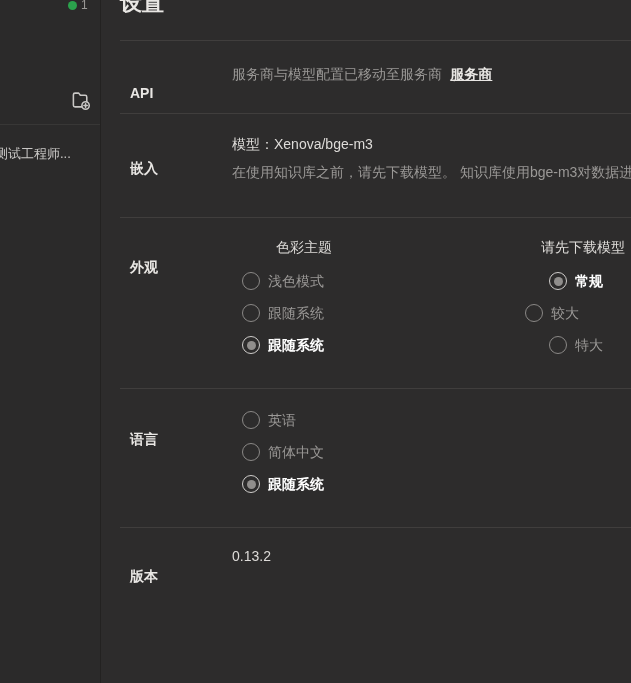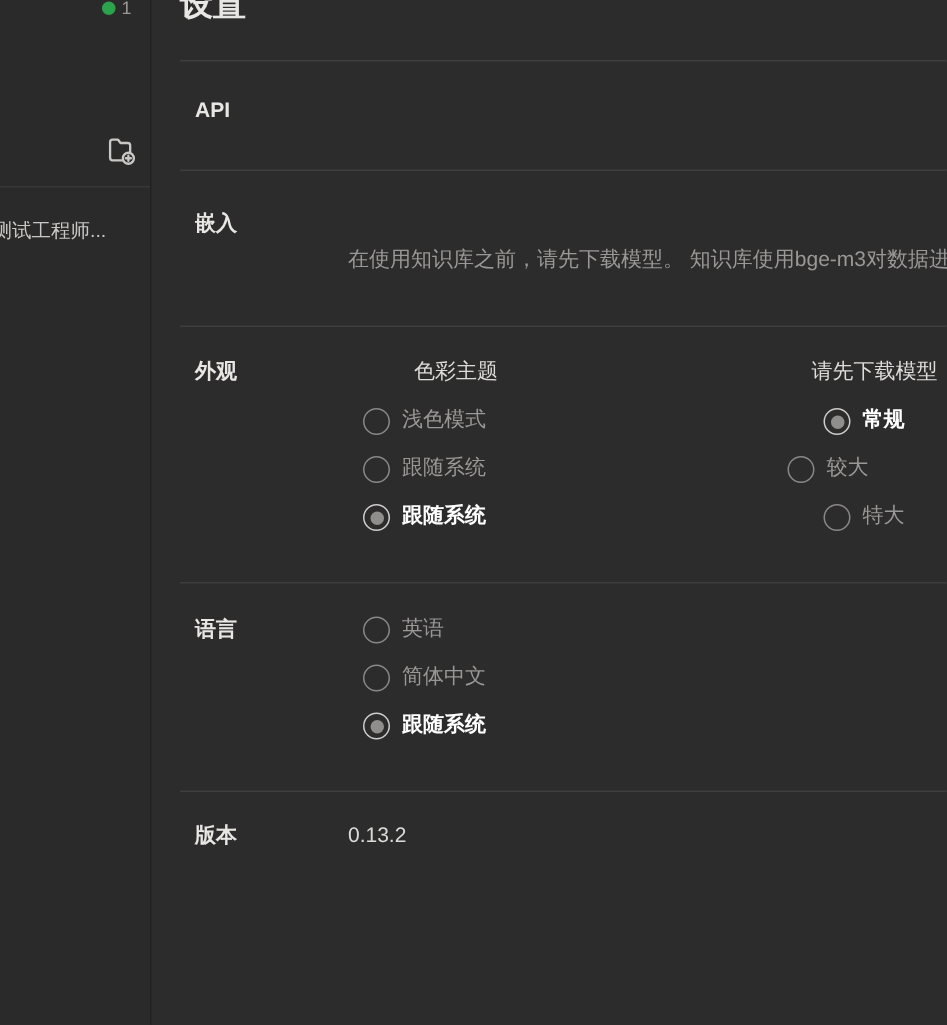--- a/index.html
+++ b/index.html
@@ -52,37 +52,38 @@
   .hdivider {
     position: absolute; left: 19px; right: 0;
     height: 1px; background: #403e3d;
   }
   .d1 { top: 40px; } .d2 { top: 113px; } .d3 { top: 217px; }
   .d4 { top: 388px; } .d5 { top: 527px; }
   .section-label {
     position: absolute; left: 29px;
     font-size: 14px; line-height: 17px; font-weight: bold;
     color: #e9e7e4;
+    margin-top: 20px;
   }
   .gray-text { color: #9a9896; font-size: 14px; line-height: 17px; }
   .white-text { color: #dedcd9; font-size: 14px; line-height: 17px; }
   .row-text { position: absolute; left: 131px; white-space: nowrap; }
   .api-link {
     color: #e9e7e4; font-weight: 600;
     text-decoration: underline; cursor: pointer;
   }
   .group-title {
     position: absolute;
     font-size: 14px; line-height: 17px; color: #dedcd9; margin-left: 44px;
   }
   
   .radio-row {
     position: absolute;
     display: flex; align-items: center; gap: 8px;
-    height: 18px; cursor: pointer; font-family: Liberation Serif, serif;
+    height: 18px; cursor: pointer;
   }
   .radio-circle {
     width: 18px; height: 18px; border-radius: 50%;
     border: 1.5px solid #8a8886; flex: 0 0 auto;
     display: flex; align-items: center; justify-content: center;
   }
   .radio-label {
     font-size: 14px; line-height: 18px; color: #9a9896; white-space: nowrap;
   }
   .radio-row.selected .radio-circle { border-color: #cfcdcb; }
@@ -113,23 +114,28 @@
 
   <div class="session-item">测试工程师...</div>
 </div>
 
 <div class="main">
 
   <h1 class="page-title">设置</h1>
   <div class="hdivider d1"></div>
 
   <div class="section-label" style="top:65px">API</div>
+  <div class="row-text" style="top:65px">
+    <span class="gray-text">服务商与模型配置已移动至服务商</span>
+    <span class="gray-text">&nbsp;</span><span class="api-link" style="font-size:14px">服务商</span>
+  </div>
   <div class="hdivider d2"></div>
 
   <div class="section-label" style="top:140px">嵌入</div>
+  <div class="row-text white-text" style="top:136px">模型：Xenova/bge-m3</div>
   <div class="row-text gray-text" style="top:164px">在使用知识库之前，请先下载模型。 知识库使用bge-m3对数据进</div>
   <div class="hdivider d3"></div>
 
   <div class="section-label" style="top:239px">外观</div>
   <div class="group-title" style="left:131px; top:239px">色彩主题</div>
   <div class="group-title" style="right:6px; top:239px">请先下载模型</div>
 
   <div class="radio-row" style="left:141px; top:272px">
     <span class="radio-circle"></span>
     <span class="radio-label">浅色模式</span>

